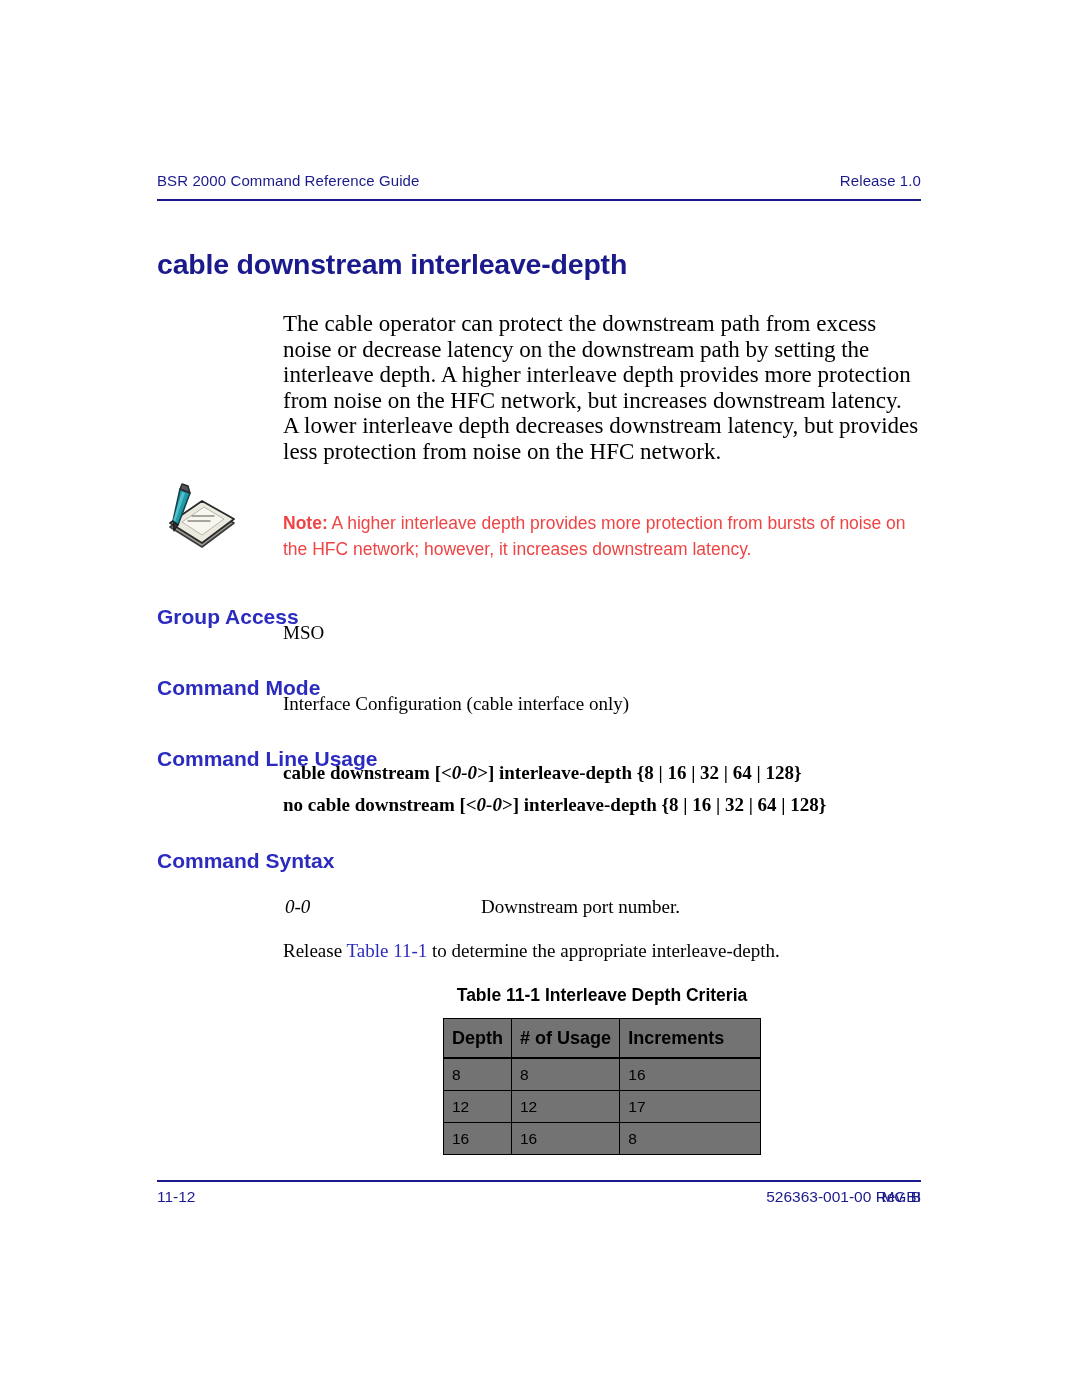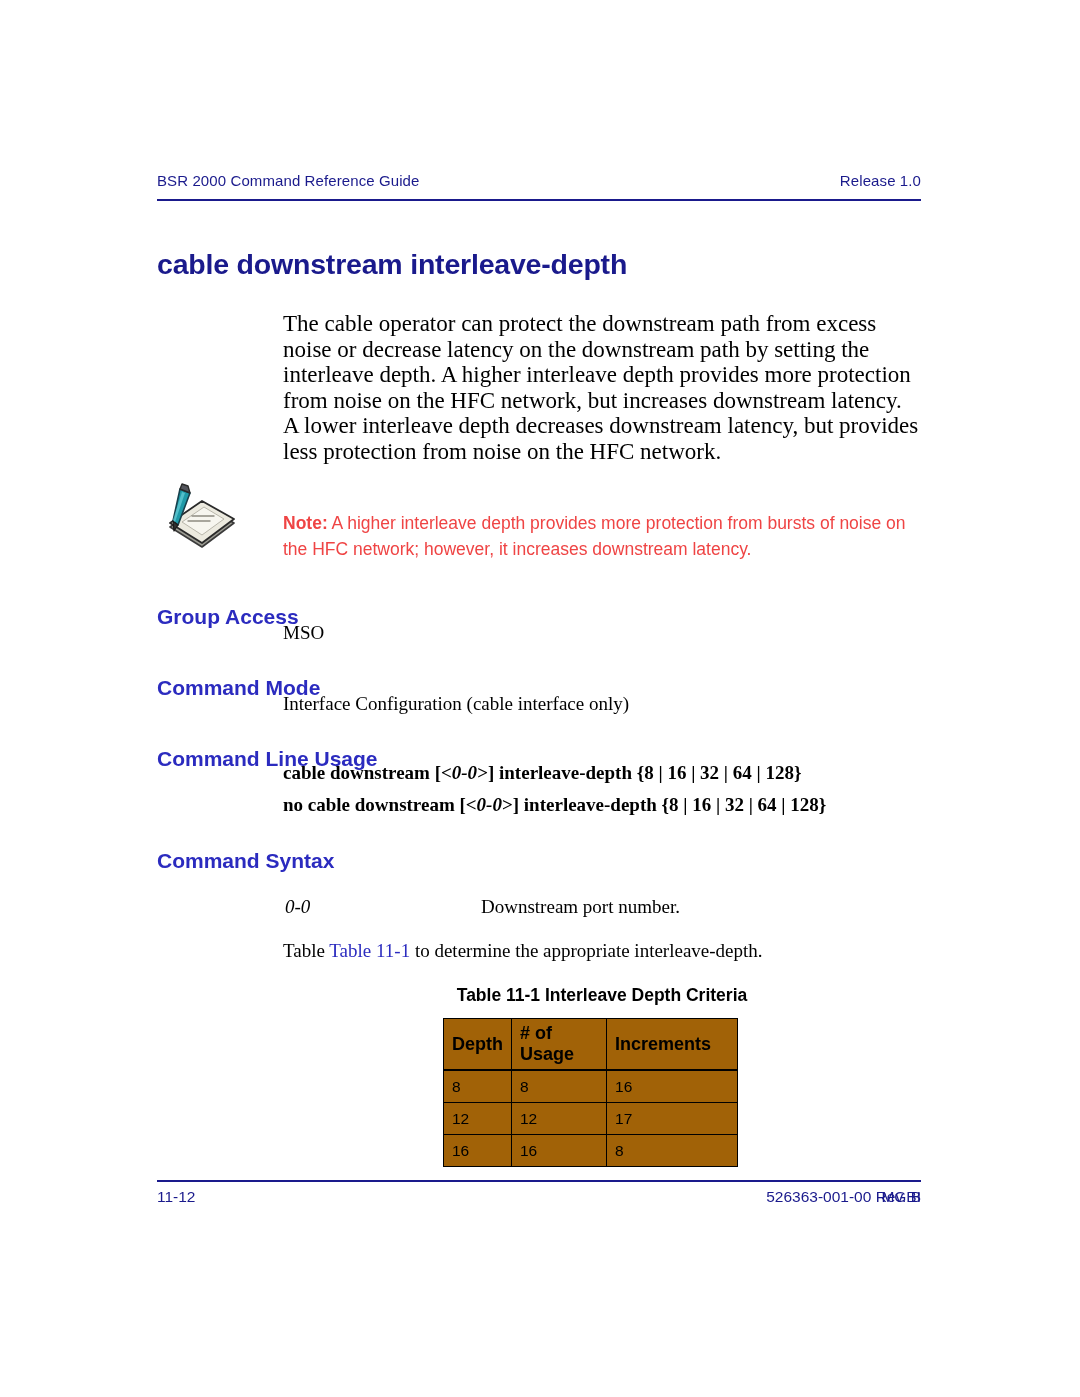--- a/index.html
+++ b/index.html
@@ -173,24 +173,24 @@
     font-family: "Liberation Sans", sans-serif;
     font-weight: bold;
     font-size: 17.5px;
     color: #000;
     white-space: nowrap;
   }
   table.criteria {
     position: absolute;
     left: 443px;
     top: 1018px;
-    width: 295px;
+    width: 318px;
     border-collapse: collapse;
     font-family: "Liberation Sans", sans-serif;
-    background: #a16207;
+    background: #737373;
     padding-left: 48px;
   }
   table.criteria th,
   table.criteria td {
     border: 1px solid #000;
     padding: 4px 8px;
     text-align: left;
     vertical-align: middle;
   }
   table.criteria th {
@@ -280,21 +280,21 @@
 
   <h2 class="sec-head" id="h-usage">Command Line Usage</h2>
   <div class="syntax-line" id="syn1"><span>cable downstream [&lt;</span><i>0-0</i><span>&gt;] interleave-depth {8 | 16 | 32 | 64 | 128}</span></div>
   <div class="syntax-line" id="syn2"><span>no cable downstream [&lt;</span><i>0-0</i><span>&gt;] interleave-depth {8 | 16 | 32 | 64 | 128}</span></div>
 
   <h2 class="sec-head" id="h-syntax">Command Syntax</h2>
   <div class="param-row">
     <span class="param-name">0-0</span><span>Downstream port number.</span>
   </div>
 
-  <div class="review-line"><span>Table </span><a class="xref" href="#" style="text-decoration:none;">Table 11-1</a><span> to determine the appropriate interleave-depth.</span></div>
+  <div class="review-line"><span>Release </span><a class="xref" href="#" style="text-decoration:none;">Table 11-1</a><span> to determine the appropriate interleave-depth.</span></div>
 
   <div class="tbl-caption">Table 11-1  Interleave Depth Criteria</div>
 
   <table class="criteria">
     <colgroup>
         <col class="c1">
         <col class="c2">
         <col class="c3">
       </colgroup>
     <thead>

